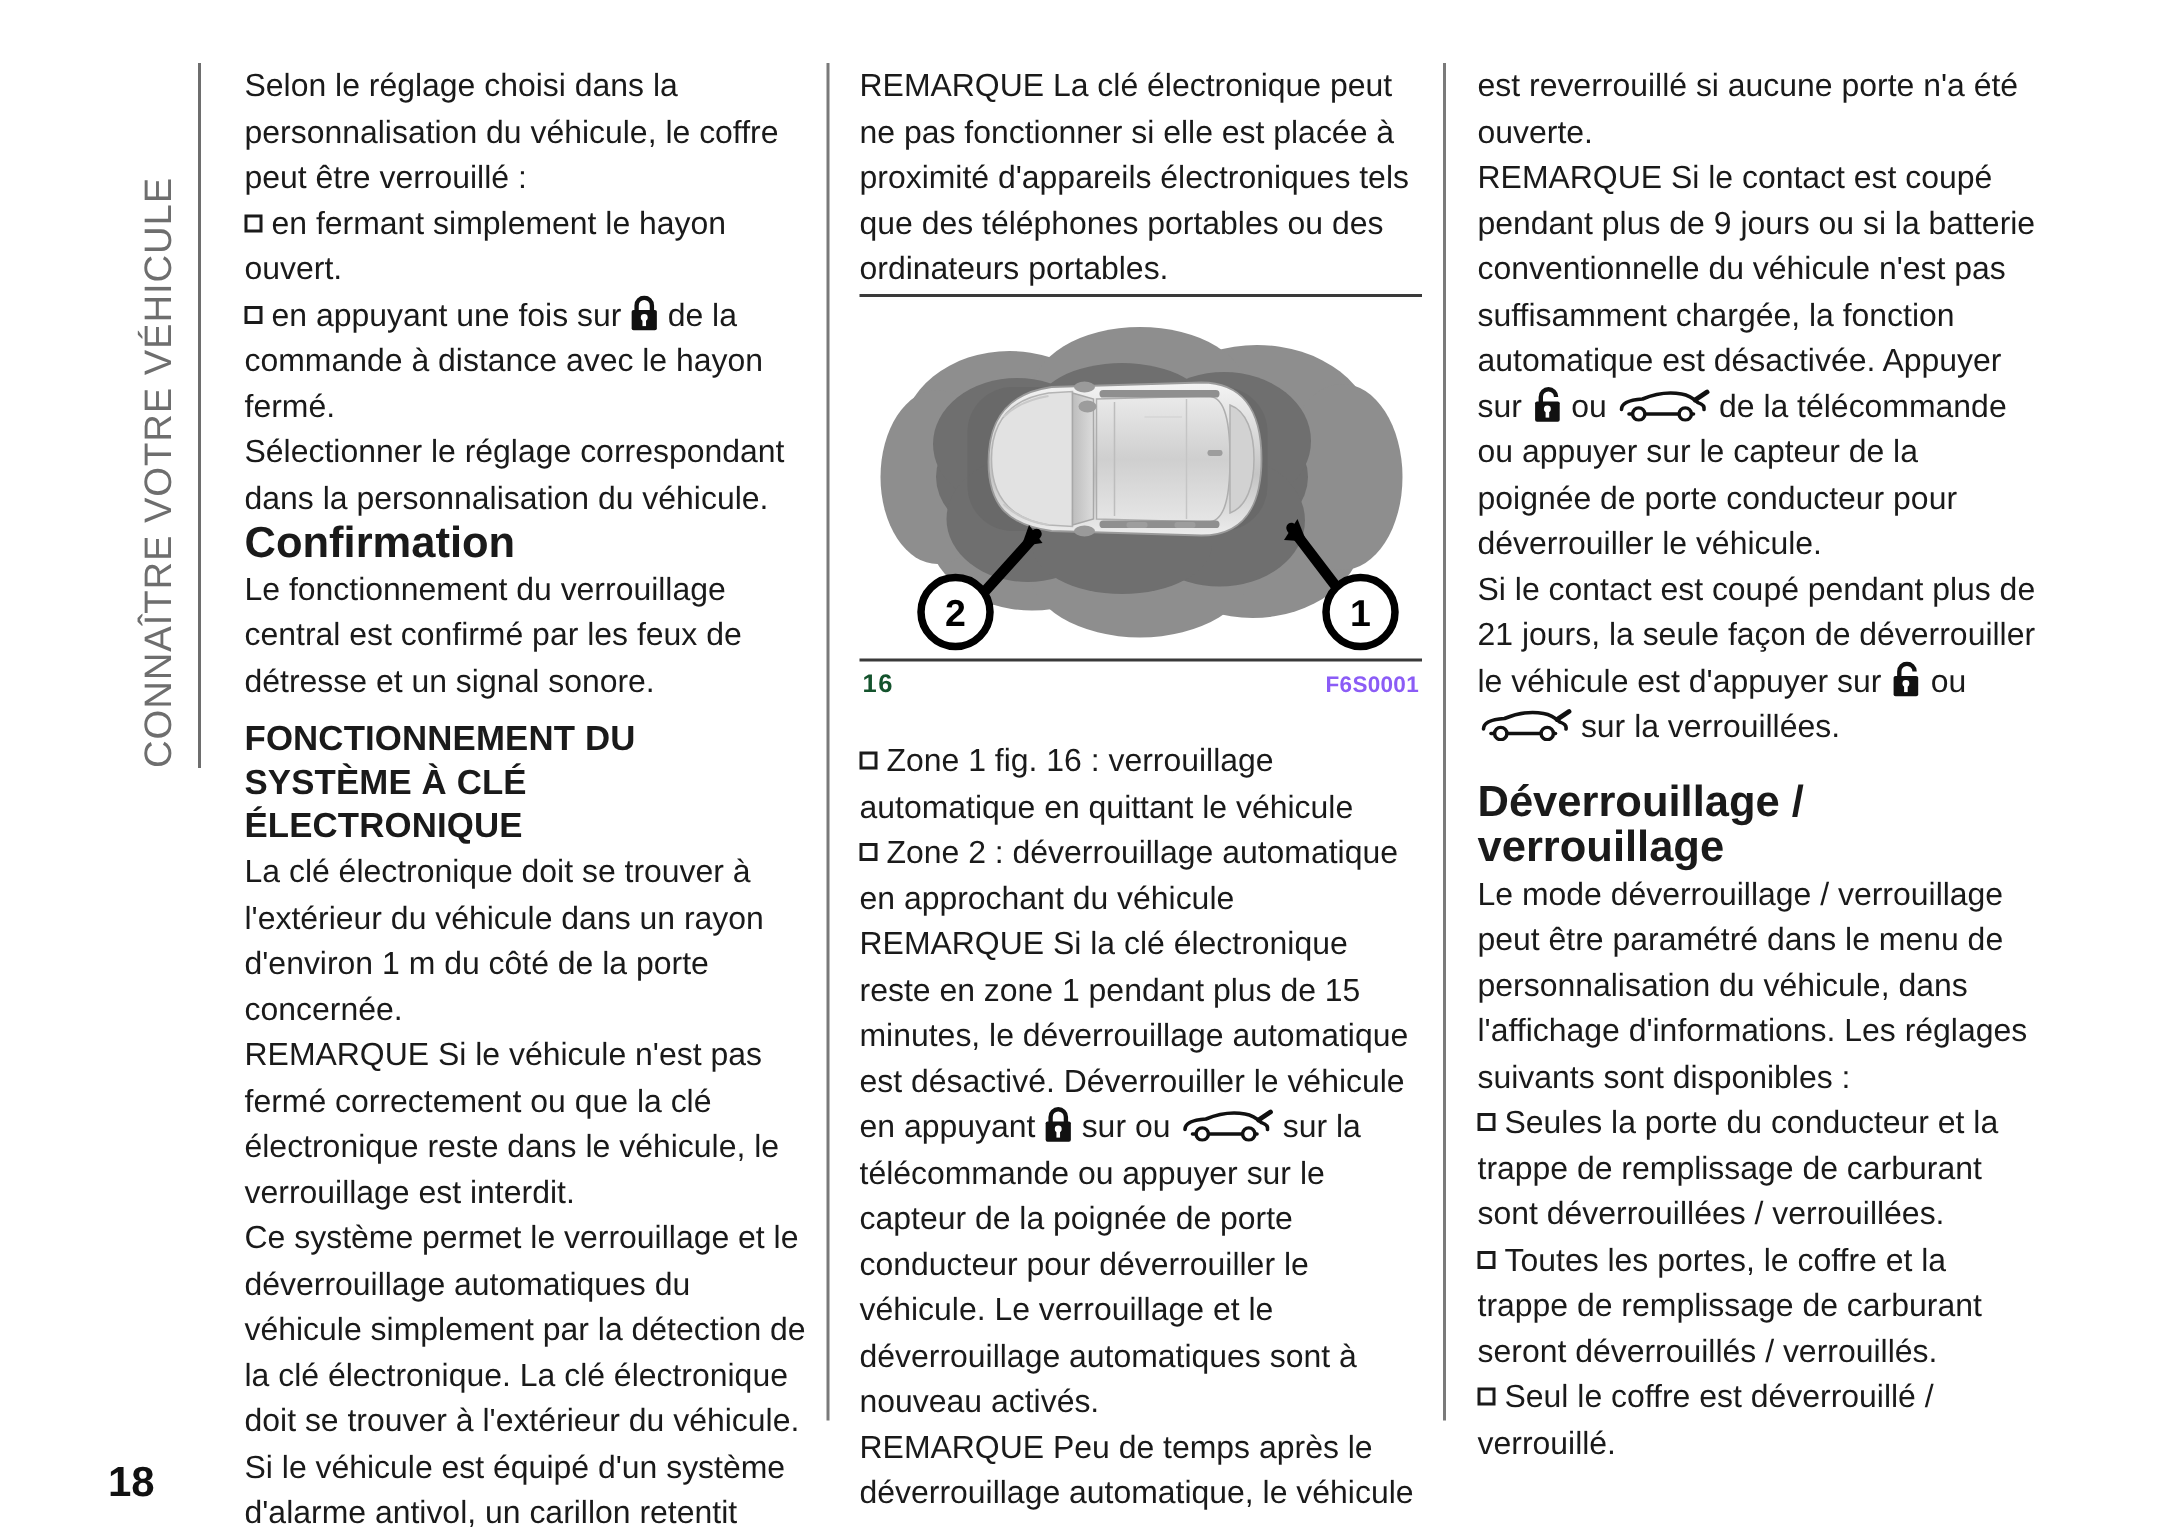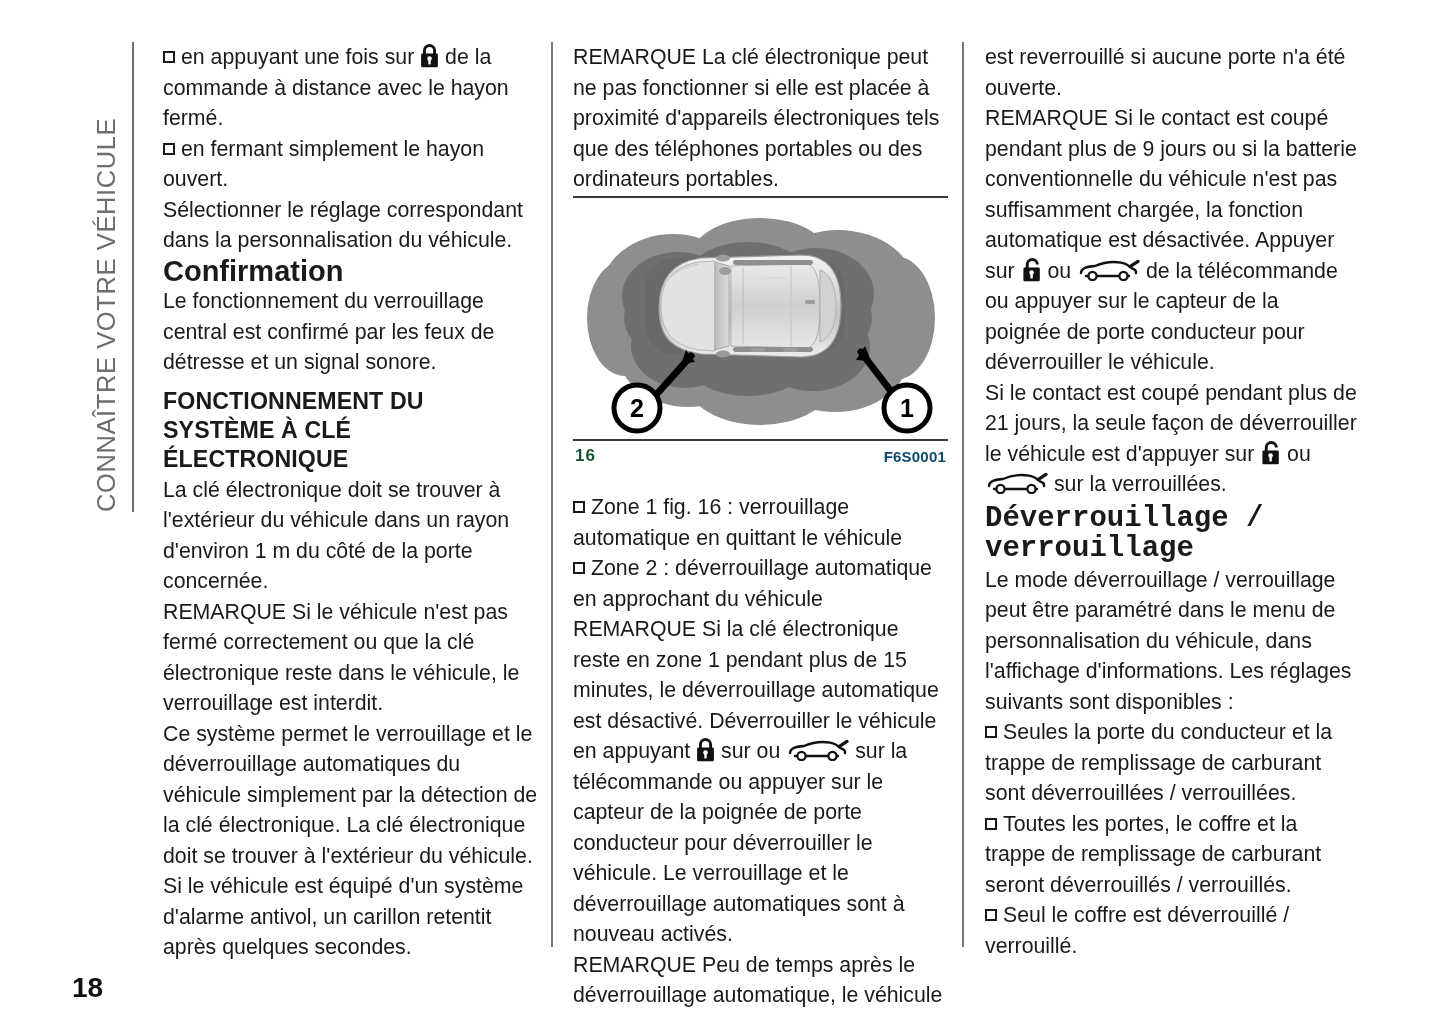--- a/index.html
+++ b/index.html
@@ -131,21 +131,21 @@
     width: 375px; height: 238px;
   }
   #figure .fig-num {
     position: absolute; left: 2px; top: 250px;
     font-size: 17px; font-weight: bold; letter-spacing: 1px;
     color: #14532d;
   }
   #figure .fig-code {
     position: absolute; right: 2px; top: 252px;
     font-size: 15px; font-weight: bold; letter-spacing: 0.2px;
-    color: #0c4a6e;
+    color: #8b5cf6;
   }
 
   
   #page-number {
     position: absolute;
     left: 72px;
     top: 972px;
     font-size: 28px;
     font-weight: bold;
     color: #111111;
@@ -159,33 +159,34 @@
   <div id="chapter-tab">
     <div class="vtext">CONNAÎTRE VOTRE VÉHICULE</div>
     <div class="rule"></div>
   </div>
 
   <div class="vrule" id="vrule-1"></div>
   <div class="vrule" id="vrule-2"></div>
 
   <div class="col" id="col-1">
 
+    <p class="para">Selon le réglage choisi dans la personnalisation du véhicule, le coffre peut être verrouillé :</p>
+
+    <p class="para"><span class="bullet-sq"></span><span>en fermant simplement le hayon ouvert.</span></p>
 
     <p class="para"><span class="bullet-sq"></span><span>en appuyant une fois sur</span>
       <span class="icon-inline lock-ic">
         <svg viewBox="0 0 19 24" width="19" height="24" aria-hidden="true">
           <path d="M4.4 10.2 V6.6 a5.1 5.1 0 0 1 10.2 0 V10.2" fill="none" stroke="#111" stroke-width="2.9"></path>
           <rect x="1.1" y="9.6" width="16.8" height="13.6" rx="1.3" fill="#111"></rect>
           <circle cx="9.5" cy="14.6" r="2.3" fill="#fff"></circle>
           <rect x="8.3" y="15.2" width="2.4" height="5.2" fill="#fff"></rect>
         </svg>
       </span>
       <span>de la commande à distance avec le hayon fermé.</span></p>
-
-    <p class="para"><span class="bullet-sq"></span><span>en fermant simplement le hayon ouvert.</span></p>
 
     <p class="para">Sélectionner le réglage correspondant dans la personnalisation du véhicule.</p>
 
     <h3 class="sub">Confirmation</h3>
 
     <p class="para">Le fonctionnement du verrouillage central est confirmé par les feux de détresse et un signal sonore.</p>
 
     <h2 class="chapter-head">FONCTIONNEMENT DU SYSTÈME À CLÉ ÉLECTRONIQUE</h2>
 
     <p class="para">La clé électronique doit se trouver à l'extérieur du véhicule dans un rayon d'environ 1 m du côté de la porte concernée.</p>
@@ -373,21 +374,21 @@
           <path d="M4 14 C4 9.5 10 7.5 18 7 C26 3.6 36 2.2 44 3.6 C49 4.4 52 6.6 55 9.4
                    C58 10.4 59.5 11.8 59 14" fill="none" stroke="#111" stroke-width="2.4" stroke-linecap="round"></path>
           <line x1="9" y1="17" x2="52" y2="17" stroke="#111" stroke-width="2.4" stroke-linecap="round"></line>
           <circle cx="15.5" cy="17" r="4.1" fill="#fff" stroke="#111" stroke-width="2.3"></circle>
           <circle cx="46.5" cy="17" r="4.1" fill="#fff" stroke="#111" stroke-width="2.3"></circle>
           <path d="M53 7.6 L61 2.4" stroke="#111" stroke-width="3.2" stroke-linecap="round"></path>
         </svg>
       </span>
       <span>sur la verrouillées.</span></p>
 
-    <h3 class="sub" style="margin-top:4px;font-family:Liberation Mono, monospace;">Déverrouillage / verrouillage</h3>
+    <h3 class="sub" style="margin-top:20px;">Déverrouillage / verrouillage</h3>
 
     <p class="para">Le mode déverrouillage / verrouillage peut être paramétré dans le menu de personnalisation du véhicule, dans l'affichage d'informations. Les réglages suivants sont disponibles :</p>
 
     <p class="para"><span class="bullet-sq"></span><span>Seules la porte du conducteur et la trappe de remplissage de carburant sont déverrouillées / verrouillées.</span></p>
 
     <p class="para"><span class="bullet-sq"></span><span>Toutes les portes, le coffre et la trappe de remplissage de carburant seront déverrouillés / verrouillés.</span></p>
 
     <p class="para"><span class="bullet-sq"></span><span>Seul le coffre est déverrouillé / verrouillé.</span></p>
   </div>
 

